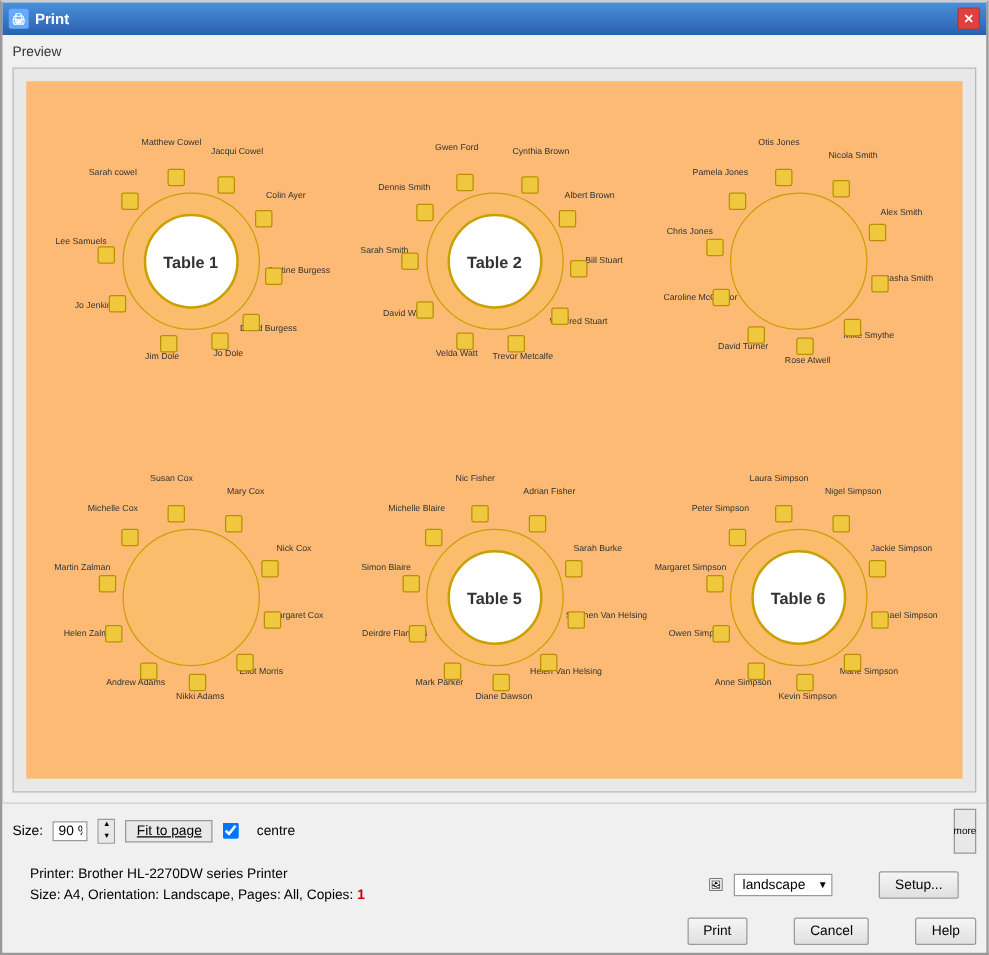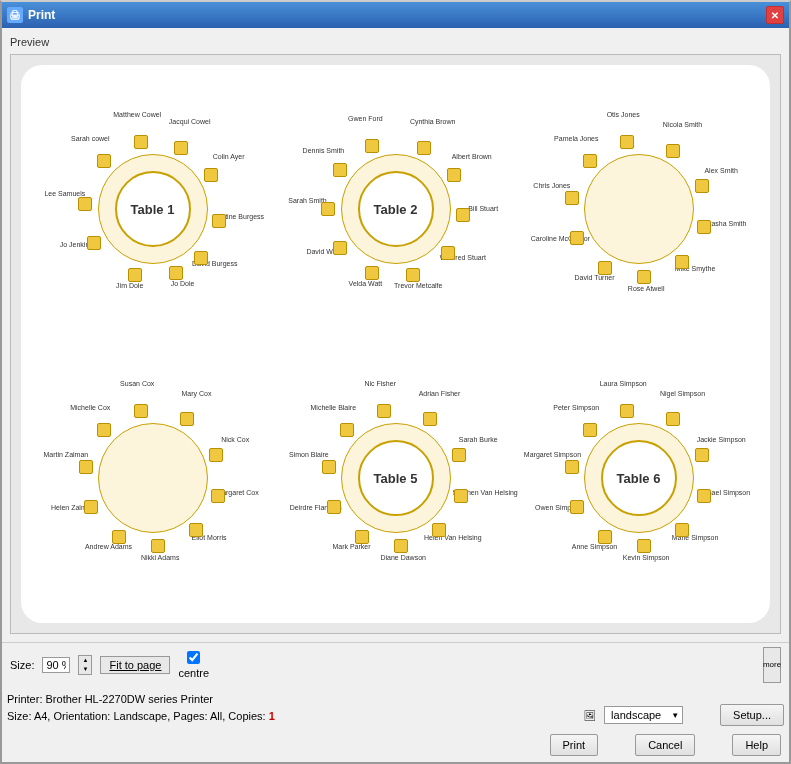--- a/index.html
+++ b/index.html
@@ -70,26 +70,25 @@
       color: #333;
     }
     .preview-area {
       flex: 1;
       border: 1px solid #bbb;
       background: #e8e8e8;
       padding: 10px;
       overflow: hidden;
     }
     .preview-inner {
-      background: #ffffff;
+      background: #fdba74;
       width: 100%;
       height: 100%;
       padding: 15px;
       position: relative;
-      border-radius: 21px;
     }
     .tables-grid {
       display: grid;
       grid-template-columns: 1fr 1fr 1fr;
       grid-template-rows: 1fr 1fr;
       gap: 10px;
       width: 100%;
       height: 100%;
     }
     .table-container {
@@ -136,42 +135,41 @@
       padding: 2px 8px;
       border: 1px solid #999;
       background: #e8e8e8;
       cursor: pointer;
       font-size: 11px;
       text-decoration: underline;
     }
     .checkbox-group {
       display: flex;
       align-items: center;
-      gap: 3px;
-      font-size: 11px;
-      flex-direction: column;
+      gap: 14px;
+      font-size: 11px;
     }
     .more-btn {
       margin-left: auto;
       width: 18px;
       height: 36px;
       background: #e8e8e8;
       border: 1px solid #999;
       cursor: pointer;
       font-size: 8px;
       display: flex;
       align-items: center;
       justify-content: center;
       flex-direction: column;
     }
     .info-bar {
       display: flex;
-      align-items: flex-end;
+      align-items: center;
       justify-content: space-between;
-      padding: 4px 5px;
+      padding: 4px 22px;
       background: #f0f0f0;
     }
     .info-text {
       font-size: 11px;
       line-height: 1.6;
     }
     .info-right {
       display: flex;
       align-items: center;
       gap: 6px;

